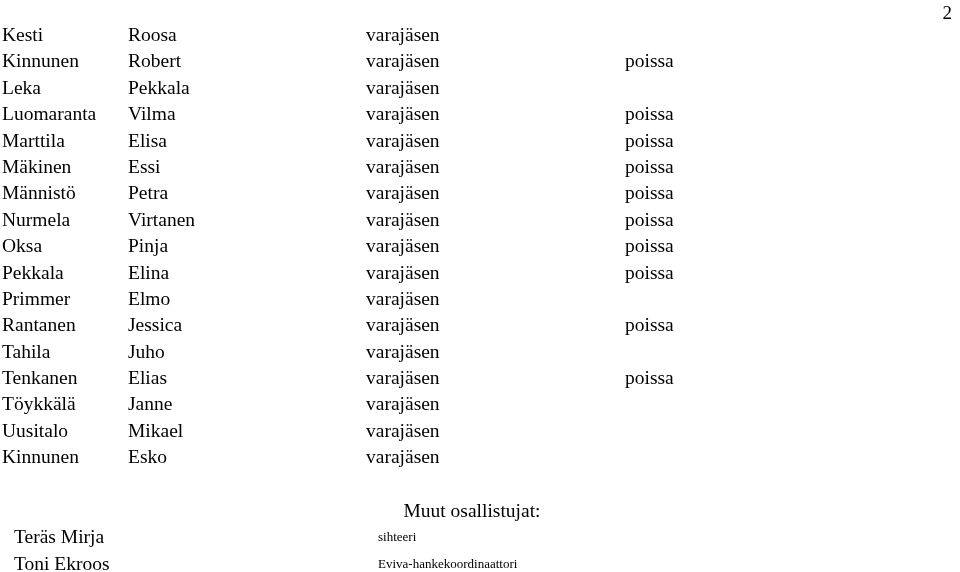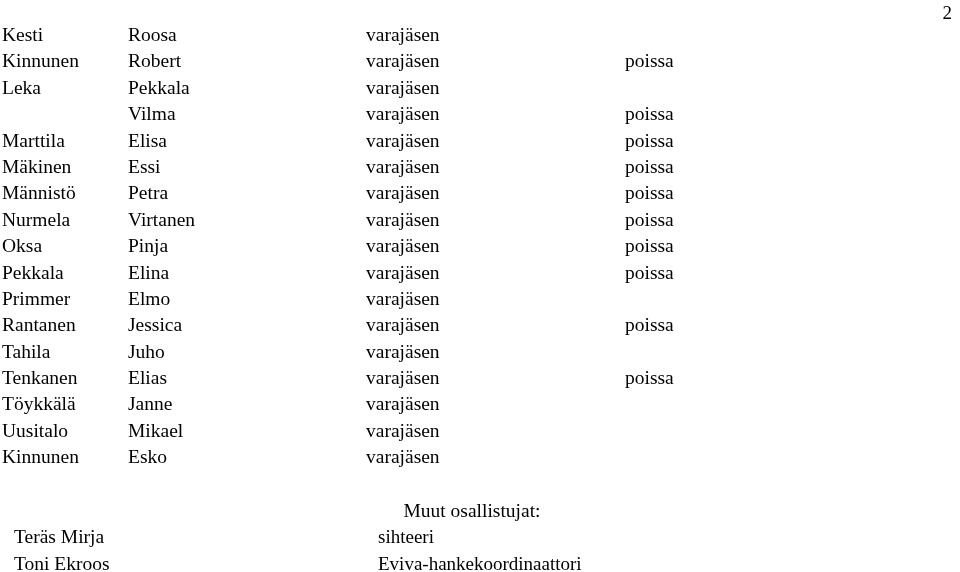--- a/index.html
+++ b/index.html
@@ -81,21 +81,21 @@
     left: 12px;
     top: 0;
     font-size: 19.5px;
     line-height: 26.4px;
     white-space: nowrap;
   }
   .o-role {
     position: absolute;
     left: 376px;
     top: 0;
-    font-size: 19px;
+    font-size: 13px;
     line-height: 26.4px;
     white-space: nowrap;
   }
 </style>
 </head>
 <body>
 
 <div class="page">
 
   <div class="page-number">2</div>
@@ -113,20 +113,21 @@
         <span class="cell c-role">varajäsen</span>
         <span class="cell c-att">poissa</span>
       </div>
       <div class="row">
         <span class="cell c-last">Leka</span>
         <span class="cell c-first">Pekkala</span>
         <span class="cell c-role">varajäsen</span>
         <span class="cell c-att"></span>
       </div>
       <div class="row">
+        <span class="cell c-last">Luomaranta</span>
         <span class="cell c-first">Vilma</span>
         <span class="cell c-role">varajäsen</span>
         <span class="cell c-att">poissa</span>
       </div>
       <div class="row">
         <span class="cell c-last">Marttila</span>
         <span class="cell c-first">Elisa</span>
         <span class="cell c-role">varajäsen</span>
         <span class="cell c-att">poissa</span>
       </div>

